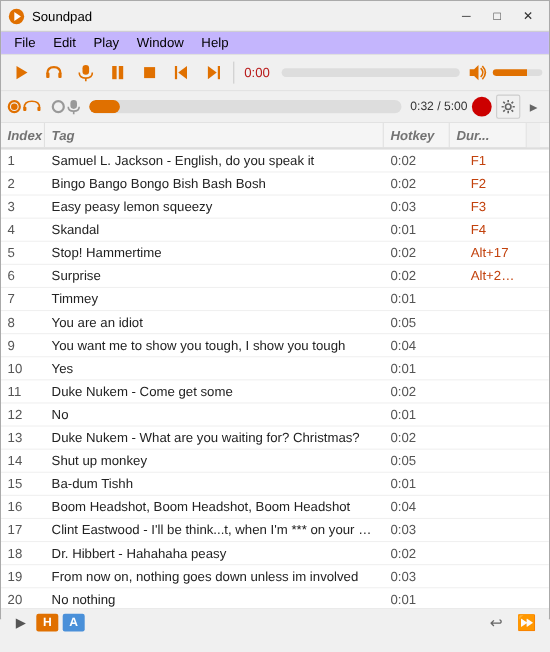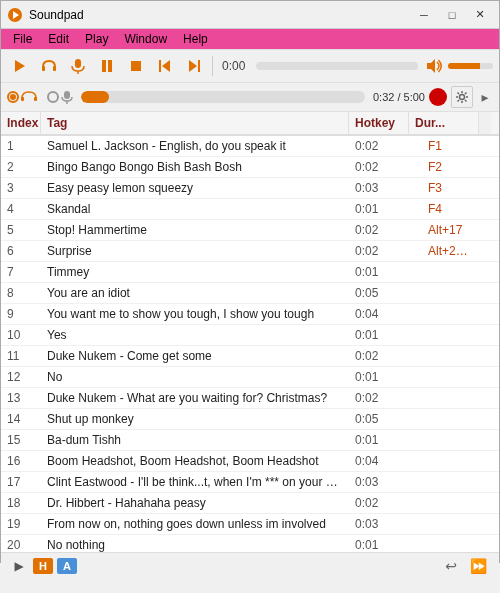--- a/index.html
+++ b/index.html
@@ -51,21 +51,21 @@
       justify-content: center;
       color: #333;
     }
 
     
     .menu-bar {
       display: flex;
       align-items: flex-start;
       padding: 2px 4px;
       height: 22px;
-      background: #ec4899;
+      background: #c4b5fd;
       border-bottom: 1px solid #e0e0e0;
     }
     .menu-item {
       padding: 1px 8px;
       font-size: 12px;
       cursor: pointer;
       color: #000;
     }
 
     
@@ -87,21 +87,21 @@
       display: flex;
       align-items: center;
       justify-content: center;
       font-size: 14px;
       color: #e07000;
     }
     .tb-btn svg { fill: #e07000; }
     .tb-sep { width: 1px; height: 20px; background: #ccc; margin: 0 2px; }
     .time-display {
       font-size: 12px;
-      color: #404040;
+      color: #b91c1c;
       padding: 0 4px;
     }
     .progress-bar-container {
       flex: 1;
       height: 8px;
       background: #ddd;
       border-radius: 4px;
       overflow: hidden;
       margin: 0 4px;
     }
@@ -213,24 +213,25 @@
       background: #f5f5f5;
       border-bottom: 2px solid #ddd;
       position: sticky;
       top: 0;
       z-index: 10;
     }
     .th {
       padding: 4px 6px;
       font-weight: 600;
       font-size: 12px;
-      color: #7f1d1d;
+      color: #737373;
       border-right: 1px solid #e0e0e0;
       white-space: nowrap;
       overflow: hidden;
+      font-style: italic;
     }
     .th:last-child { border-right: none; }
     .table-row {
       display: grid;
       grid-template-columns: 40px 1fr 60px 70px 20px;
       border-bottom: 1px solid #f0f0f0;
     }
     .td {
       padding: 3px 6px;
       font-size: 12px;

